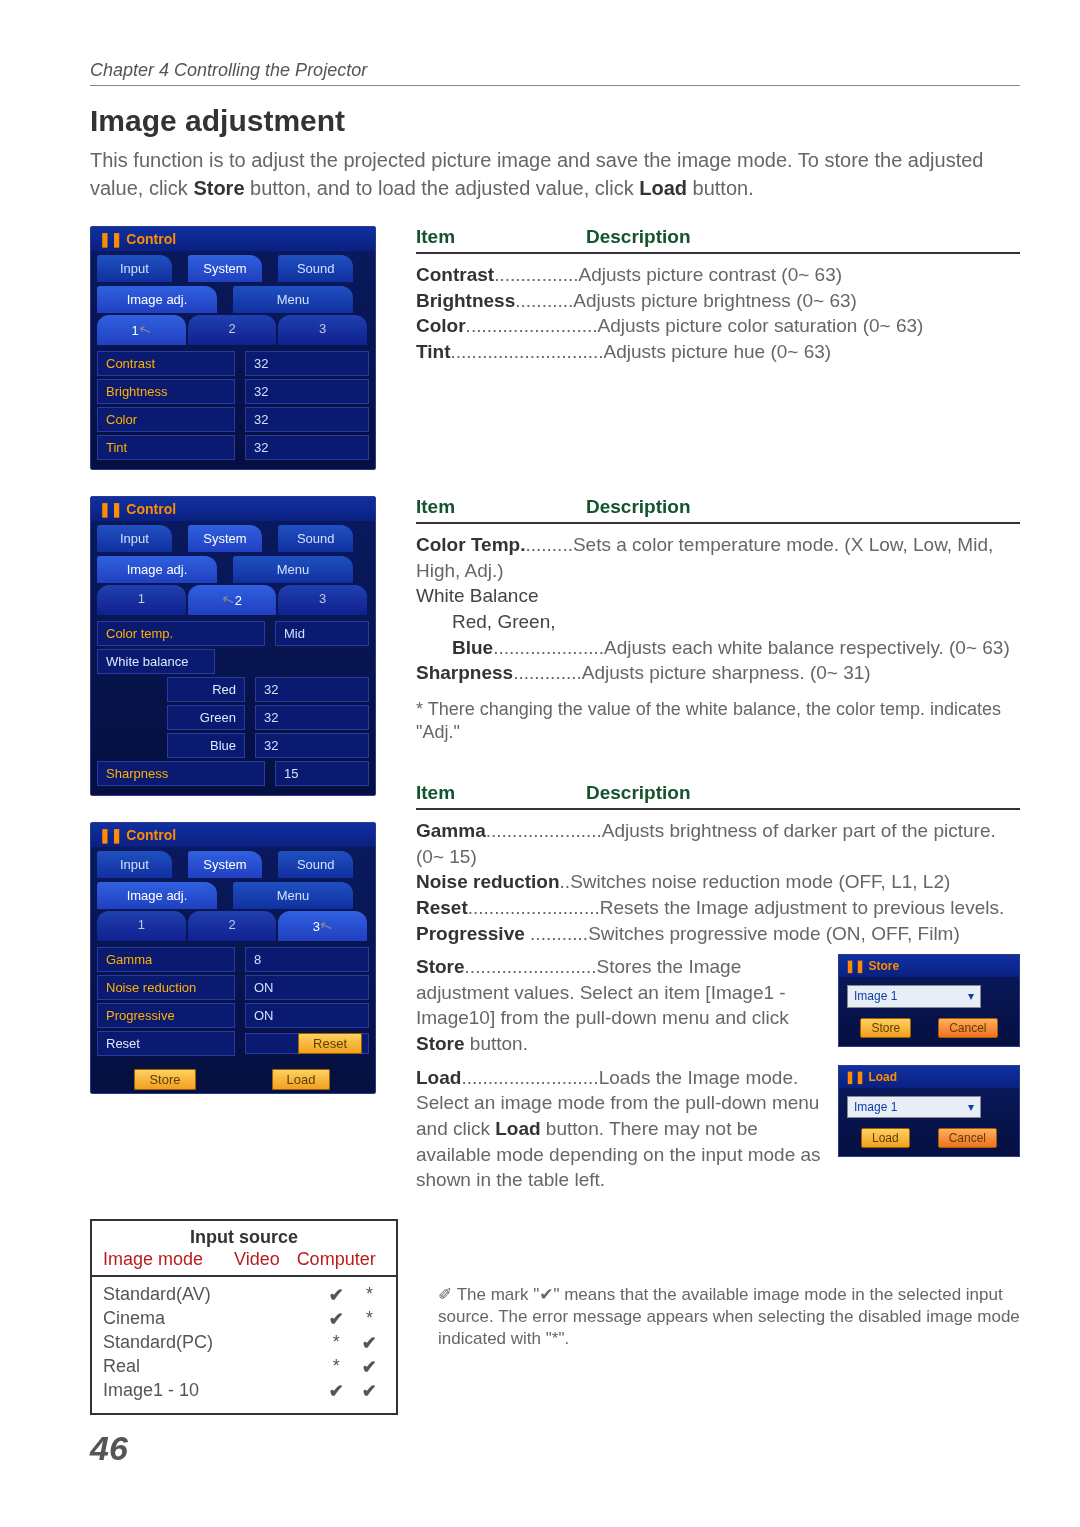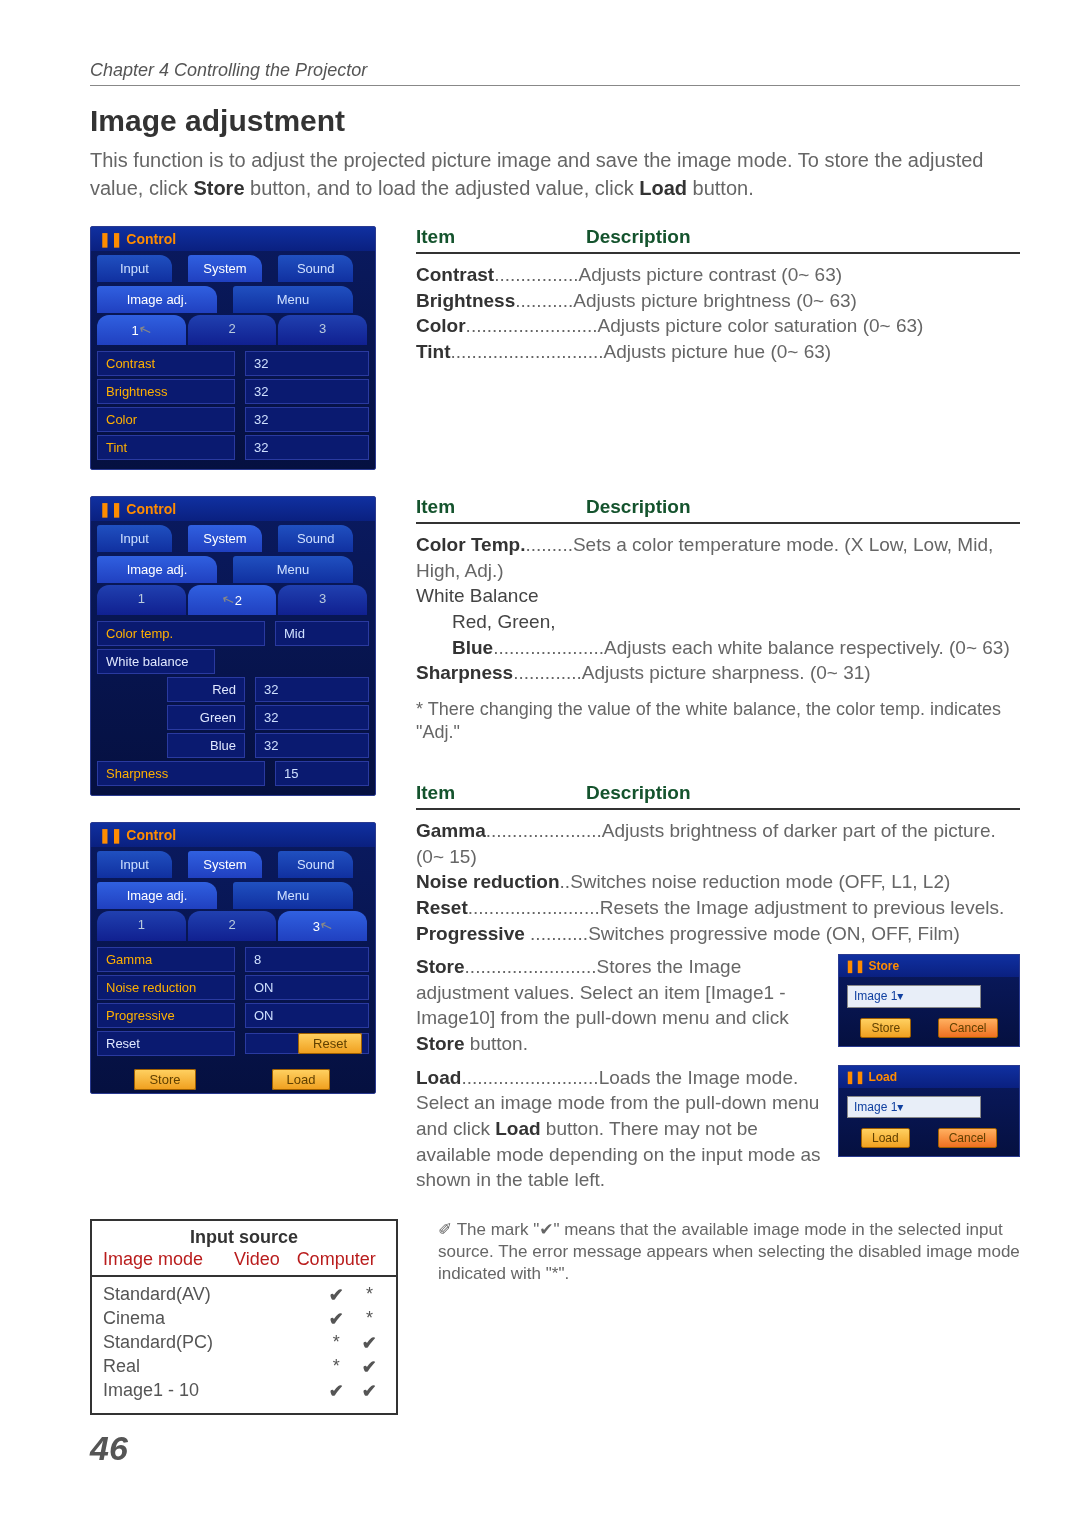--- a/index.html
+++ b/index.html
@@ -31,33 +31,33 @@
 .dh .c1{width:170px}
 .dl{font-size:19px;color:#666;line-height:1.35}
 .dl .term{color:#444}
 .dl b{color:#333;font-weight:bold}
 .note{font-size:18px;color:#666;margin-top:12px;line-height:1.3}
 .store-load{display:flex;align-items:flex-start;margin-top:8px}
 .sl-text{flex:1}
 .tiny{width:180px;margin-left:0;background:linear-gradient(#0a1a60,#051040);border:1px solid #2a3a90;color:#cfe0ff;font-size:12px}
 .tiny-title{background:linear-gradient(#1030a0,#0a2080);padding:3px 6px;color:#ff8c00;font-weight:bold}
 .tiny-body{padding:8px}
-.tiny-sel{background:#e8eef8;color:#1040a0;padding:2px 6px;border:1px solid #888;width:120px;display:flex;justify-content:flex-start}
+.tiny-sel{background:#e8eef8;color:#1040a0;padding:2px 6px;border:1px solid #888;width:120px;display:flex;justify-content:space-between}
 .tiny-btns{display:flex;justify-content:space-around;margin-top:10px}
 .tbtn{background:linear-gradient(#ffd060,#f0a020);color:#604000;border:1px solid #a06000;border-radius:2px;padding:1px 10px;font-size:12px}
 .tbtn.cancel{background:linear-gradient(#ffb060,#f07020)}
 .inputsrc{border:2px solid #333;width:284px;padding:6px 10px 10px;font-size:18px;color:#555}
 .inputsrc .hdr{text-align:center;font-weight:bold;color:#333}
 .inputsrc .line{border-bottom:2px solid #333;margin:4px -10px 6px}
 .inputsrc table{width:100%;border-collapse:collapse;font-size:18px}
 .inputsrc th{font-weight:normal;color:#b91c1c;text-align:center}
 .inputsrc td{text-align:center;color:#555}
 .inputsrc td:first-child{text-align:left}
 .check{color:#0a4fa0;font-weight:bold}
-.foot{display:flex;align-items:flex-start;margin-top:15px}
+.foot{display:flex;align-items:center;margin-top:15px}
 .footnote{flex:1;margin-left:40px;font-size:17px;color:#666;line-height:1.3}
 .pagenum{font-size:34px;font-style:italic;font-weight:bold;color:#555;margin-top:14px}
 .hand{color:#888;font-size:15px}
 .cursor-icon{display:inline-block;transform:rotate(-20deg)}
 </style>
 </head>
 <body>
 
 <div class="page">
   <div class="chapter">Chapter 4 Controlling the Projector</div>

